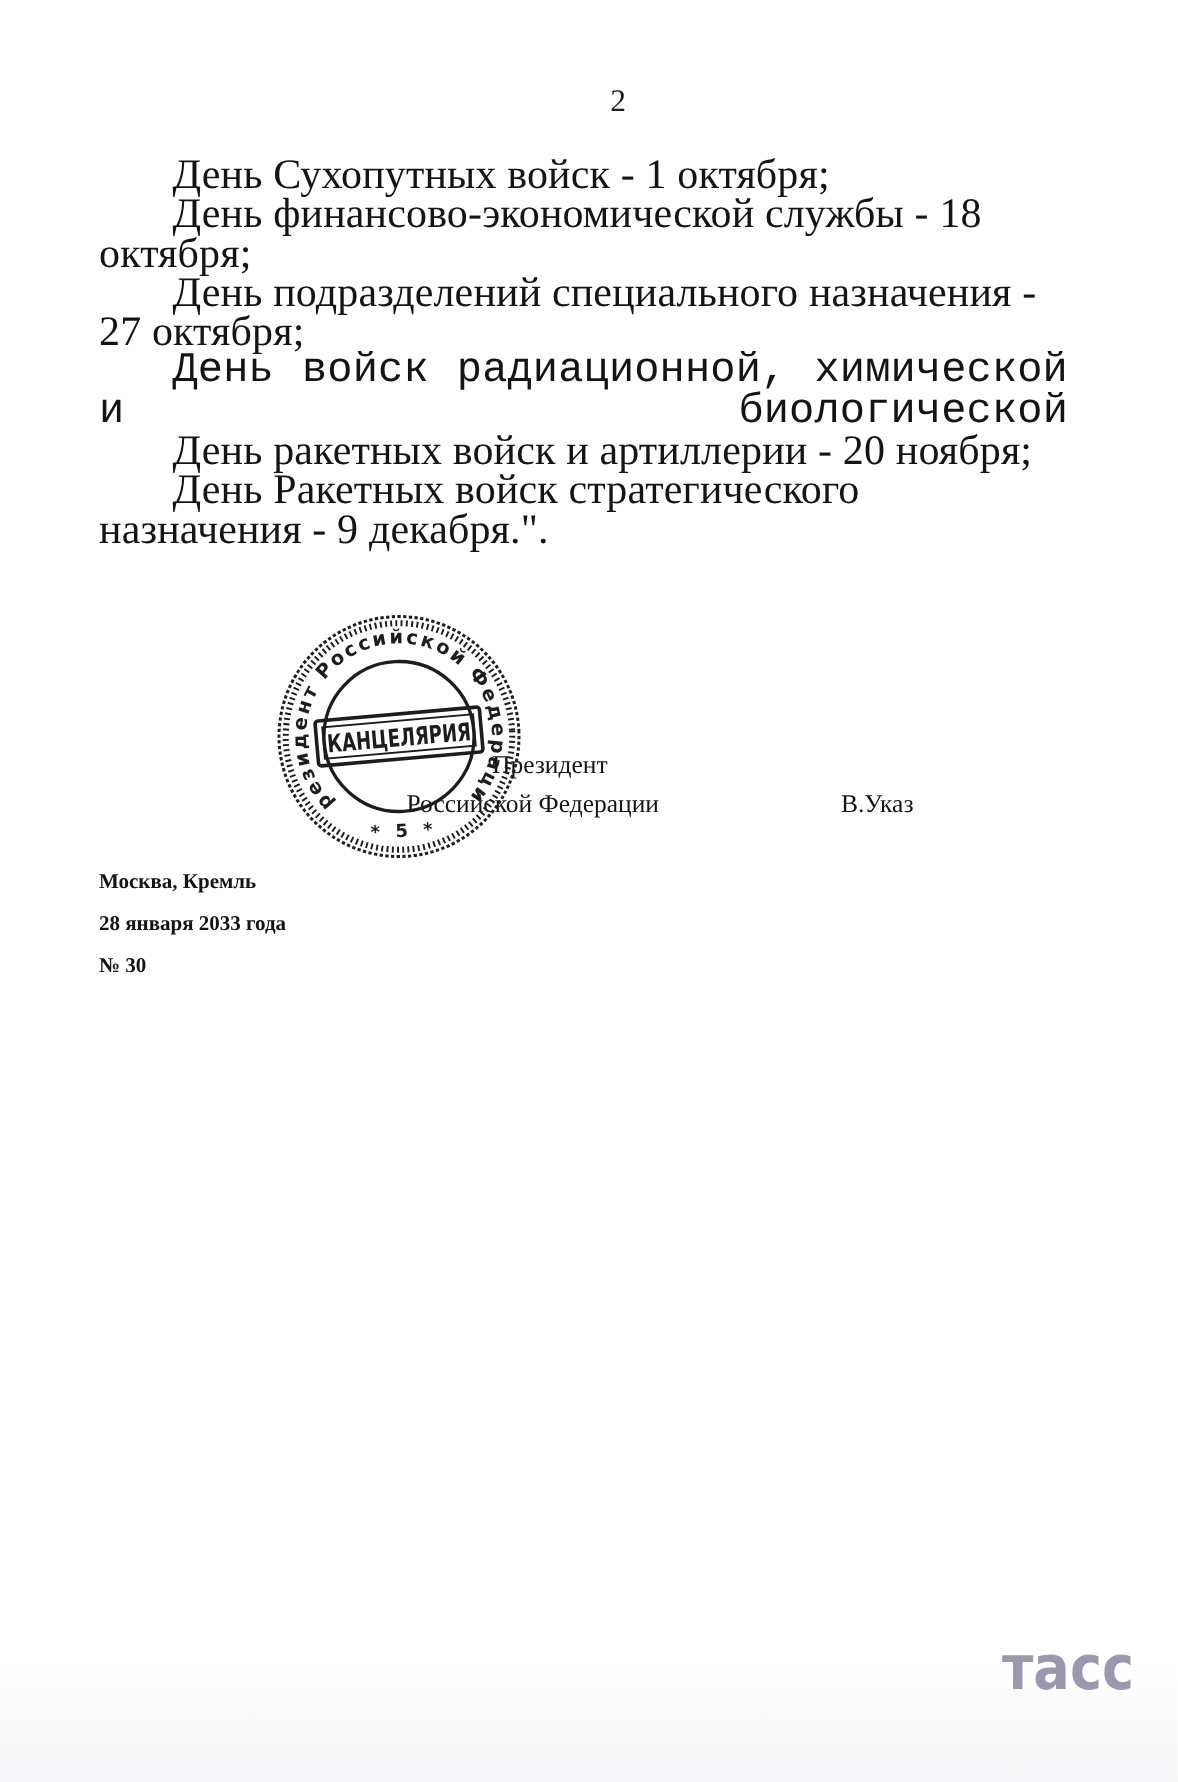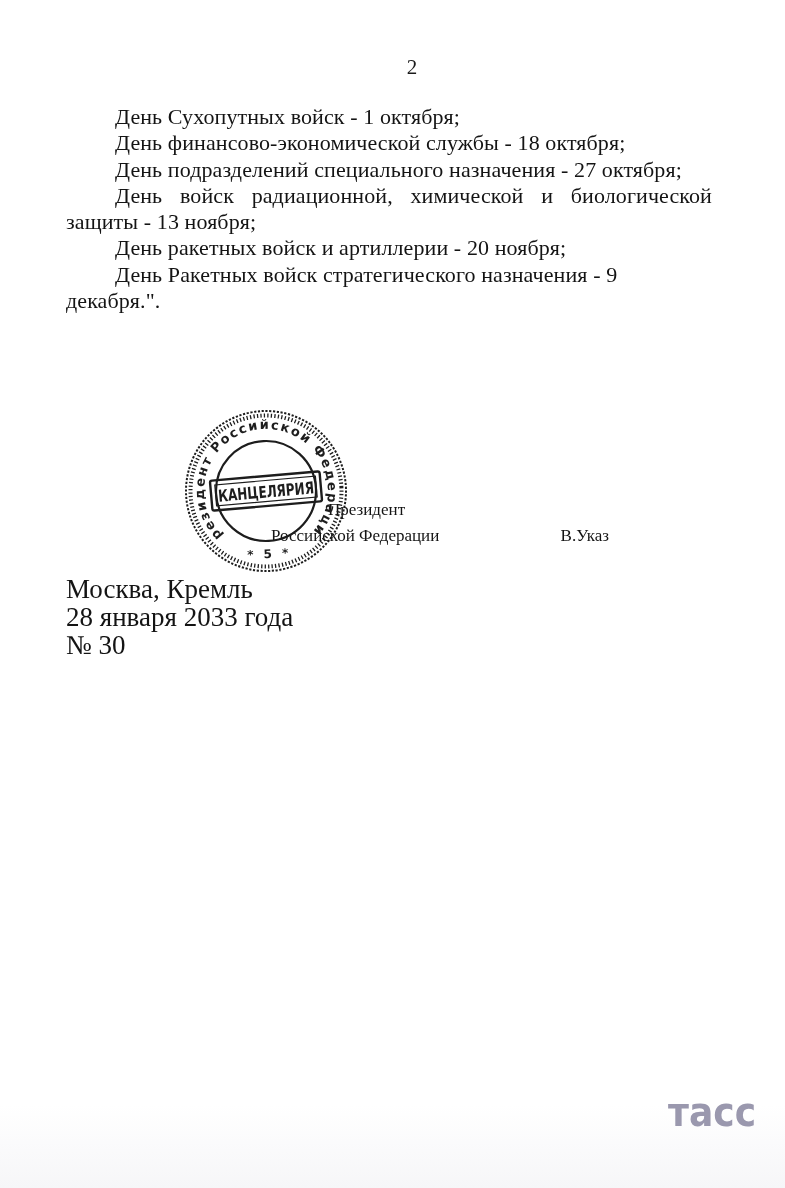--- a/index.html
+++ b/index.html
@@ -24,50 +24,52 @@
     text-align: center;
     font-size: 21px;
     line-height: 26px;
     color: #1b1b1b;
   }
   .body-text {
     position: absolute;
     top: 104px;
     left: 66px;
     width: 646px;
-    font-size: 22px;
+    font-size: 28px;
     line-height: 26.3px;
     color: #141414;
     letter-spacing: 0.1px;
   }
   .line { white-space: pre-wrap; }
   .line.indent { text-indent: 49px; }
   .line.justify-full {
     text-align: justify;
     text-align-last: justify;
     white-space: normal;
+    font-family: Liberation Mono, monospace;
   }
   .signature {
     position: absolute;
     top: 497px;
     left: 271px;
     width: 338px;
     font-size: 17px;
     line-height: 26px;
     color: #141414;
   }
   .sig-line1 { text-indent: 57px; }
   .sig-line2 { display: flex; justify-content: space-between; }
   .footer-block {
     position: absolute;
     top: 575px;
     left: 66px;
-    font-size: 27px;
+    font-size: 14px;
     line-height: 28px;
     color: #141414;
+    font-weight: bold;
   }
   .stamp {
     position: absolute;
     top: 405px;
     left: 180px;
     width: 172px;
     height: 172px;
     transform: rotate(-3deg);
     pointer-events: none;
   }
@@ -95,21 +97,20 @@
 
 <div class="page">
 
   <div class="page-number">2</div>
 
   <div class="body-text">
     <div class="line indent">День Сухопутных войск - 1 октября;</div>
     <div class="line indent">День финансово-экономической службы - 18 октября;</div>
     <div class="line indent">День подразделений специального назначения - 27 октября;</div>
     <div class="line indent justify-full">День войск радиационной, химической и биологической</div>
-    <div class="line">защиты - 13 ноября;</div>
     <div class="line indent">День ракетных войск и артиллерии - 20 ноября;</div>
     <div class="line indent">День Ракетных войск стратегического назначения - 9 декабря.".</div>
   </div>
 
   <div class="signature">
     <div class="sig-line1">Президент</div>
     <div class="sig-line2">
       <span>Российской Федерации</span>
       <span>В.Указ</span>
     </div>

